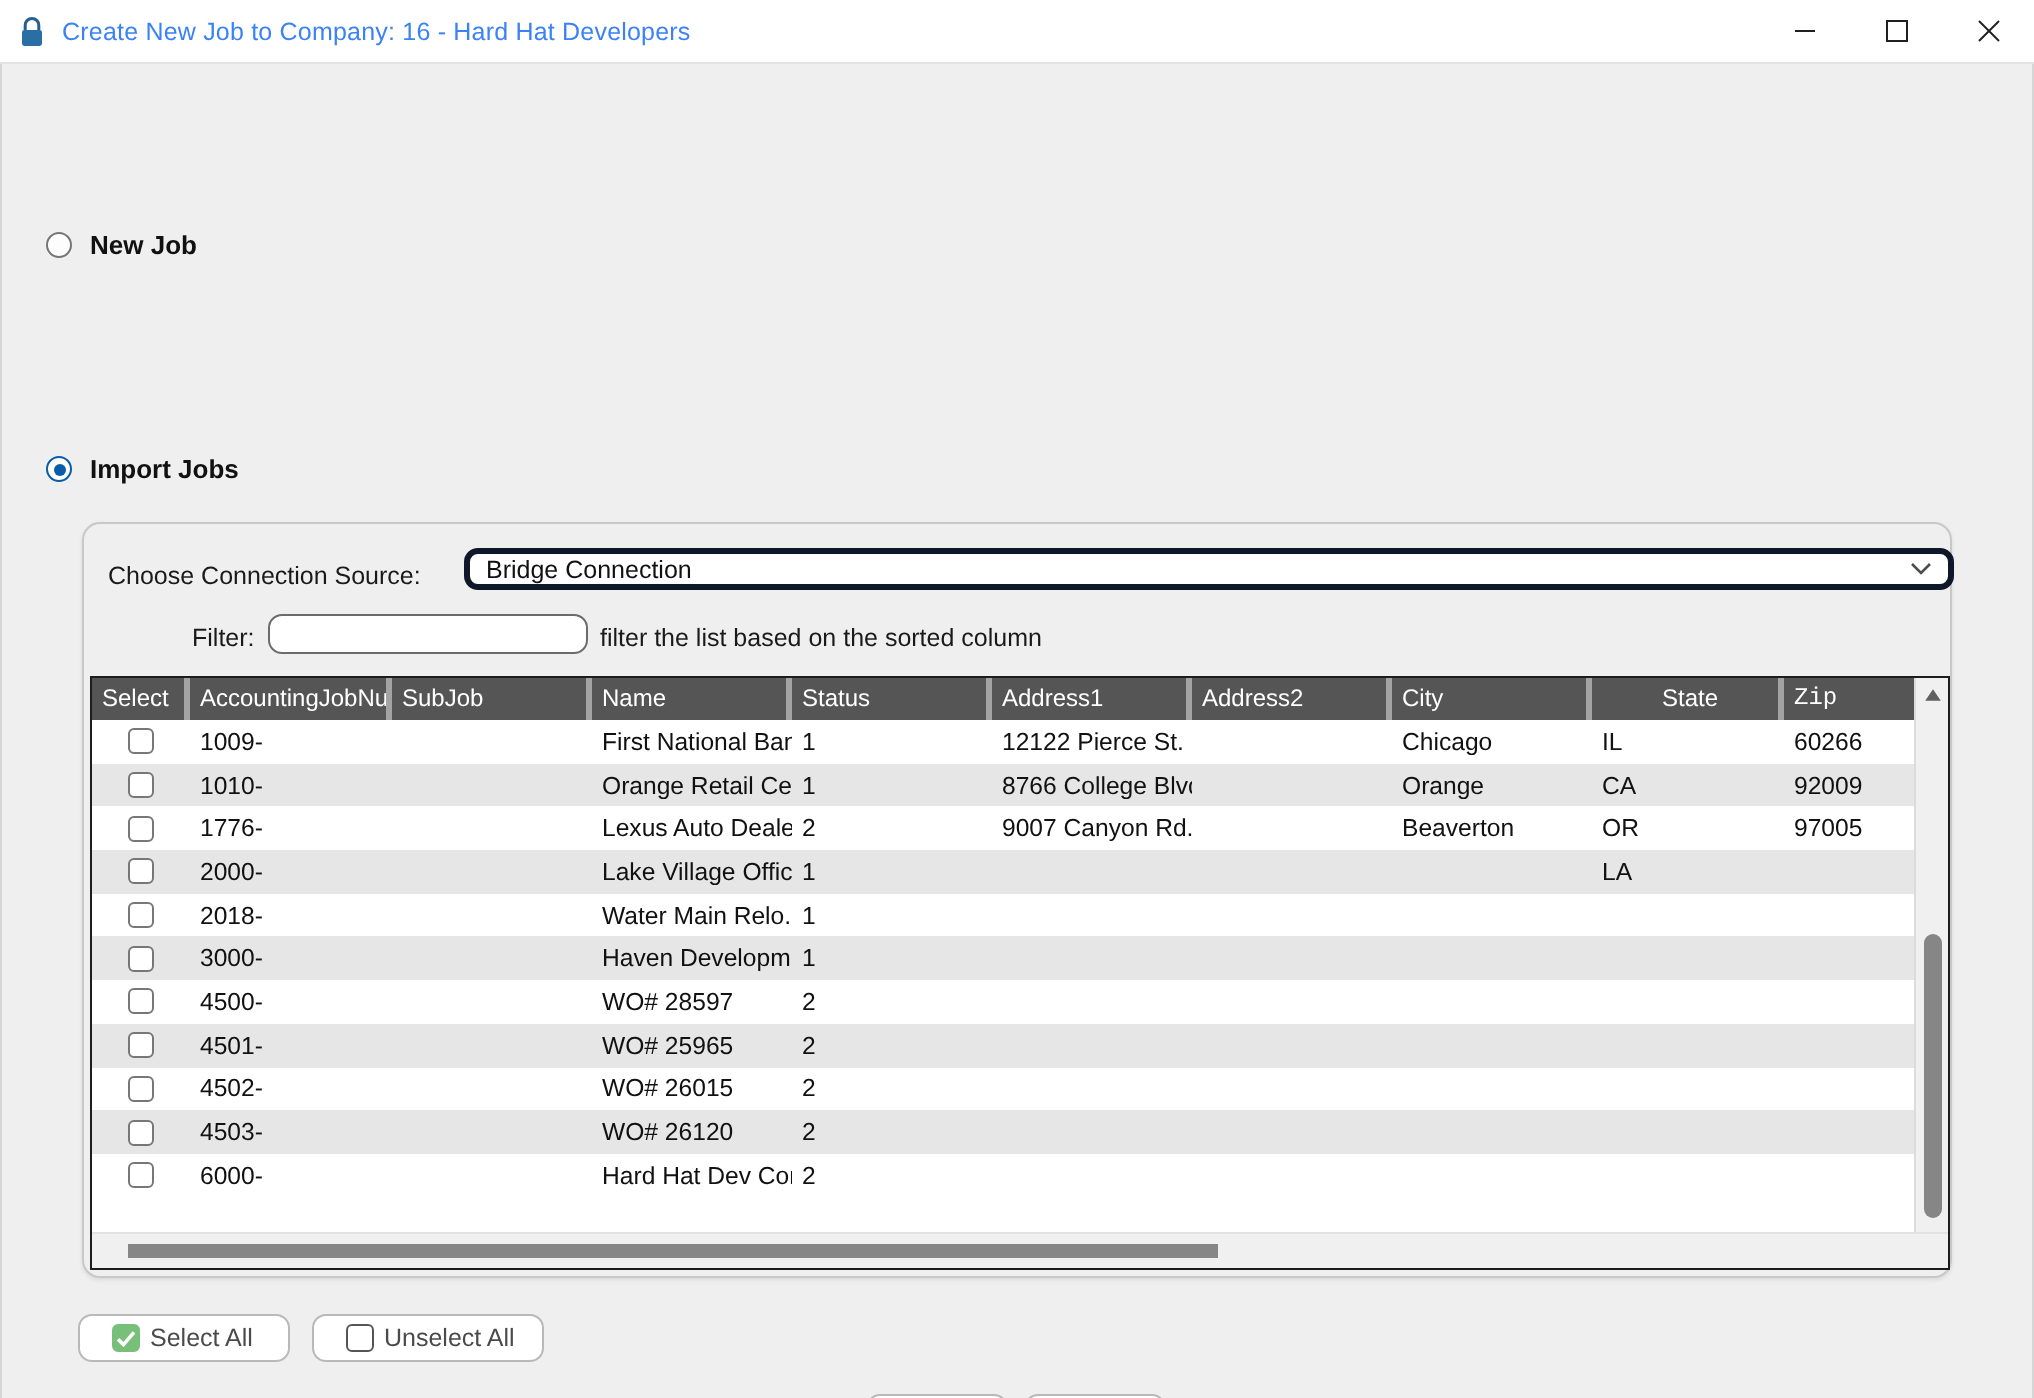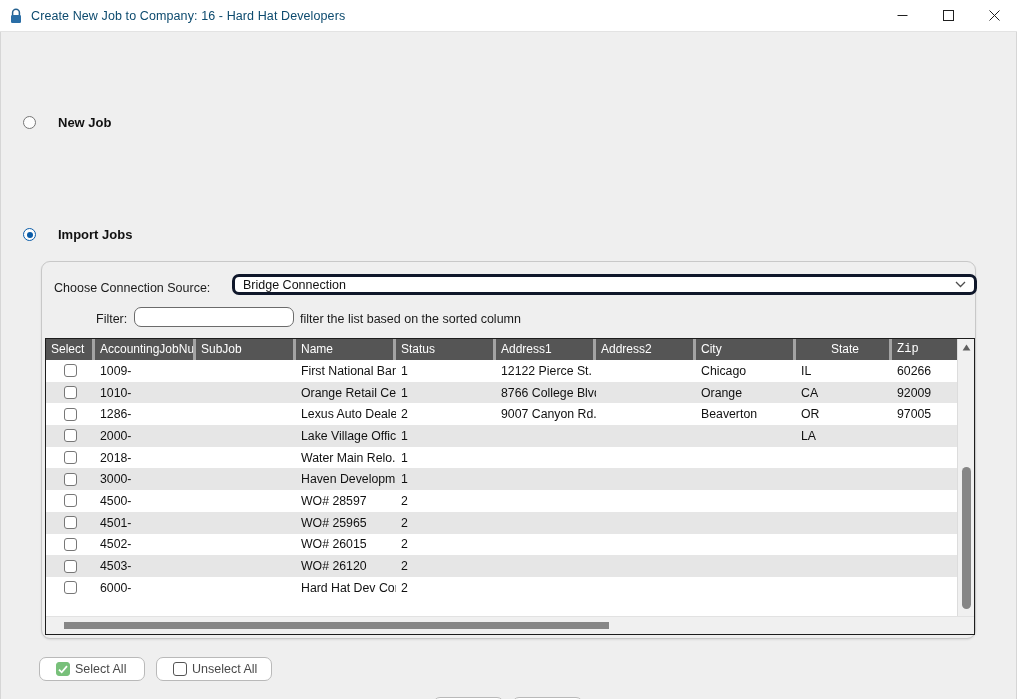--- a/index.html
+++ b/index.html
@@ -29,21 +29,21 @@
   .lock-icon {
     margin-left: 9px;
     width: 14px;
     height: 16px;
     display: block;
     flex: 0 0 auto;
   }
   .title-text {
     margin-left: 8px;
     font-size: 12.5px;
-    color: #0c4a6e;
+    color: #3b82f6;
     letter-spacing: 0.1px;
     white-space: nowrap;
   }
   .wincontrols {
     position: absolute;
     right: 0;
     top: 0;
     height: 31px;
     display: flex;
   }
@@ -64,21 +64,21 @@
     border-right: 1px solid #d6d6d6;
     border-bottom: 1px solid #d6d6d6;
     box-sizing: border-box;
   }
 
   
   .radio-row {
     position: absolute;
     display: flex;
     align-items: center;
-    gap: 22px;
+    gap: 9px;
   }
   .radio {
     width: 13px;
     height: 13px;
     border-radius: 50%;
     border: 1.3px solid #767676;
     background: #fdfdfd;
     box-sizing: border-box;
     flex: 0 0 auto;
     position: relative;
@@ -397,21 +397,21 @@
           <div class="cell" style="width: 100px;">8766 College Blvd.</div>
           <div class="cell" style="width: 100px;"></div>
           <div class="cell" style="width: 100px;">Orange</div>
           <div class="cell" style="width: 96px;">CA</div>
           <div class="cell" style="width: 66px;">92009</div>
         </div>
         <div class="row odd">
           <div class="cell cb" style="width: 49px;">
             <span class="gridcheck"></span>
           </div>
-          <div class="cell" style="width: 101px;">1286-</div>
+          <div class="cell" style="width: 101px;">1776-</div>
           <div class="cell" style="width: 100px;"></div>
           <div class="cell" style="width: 100px;">Lexus Auto Deale...</div>
           <div class="cell" style="width: 100px;">2</div>
           <div class="cell" style="width: 100px;">9007 Canyon Rd.</div>
           <div class="cell" style="width: 100px;"></div>
           <div class="cell" style="width: 100px;">Beaverton</div>
           <div class="cell" style="width: 96px;">OR</div>
           <div class="cell" style="width: 66px;">97005</div>
         </div>
         <div class="row even">

